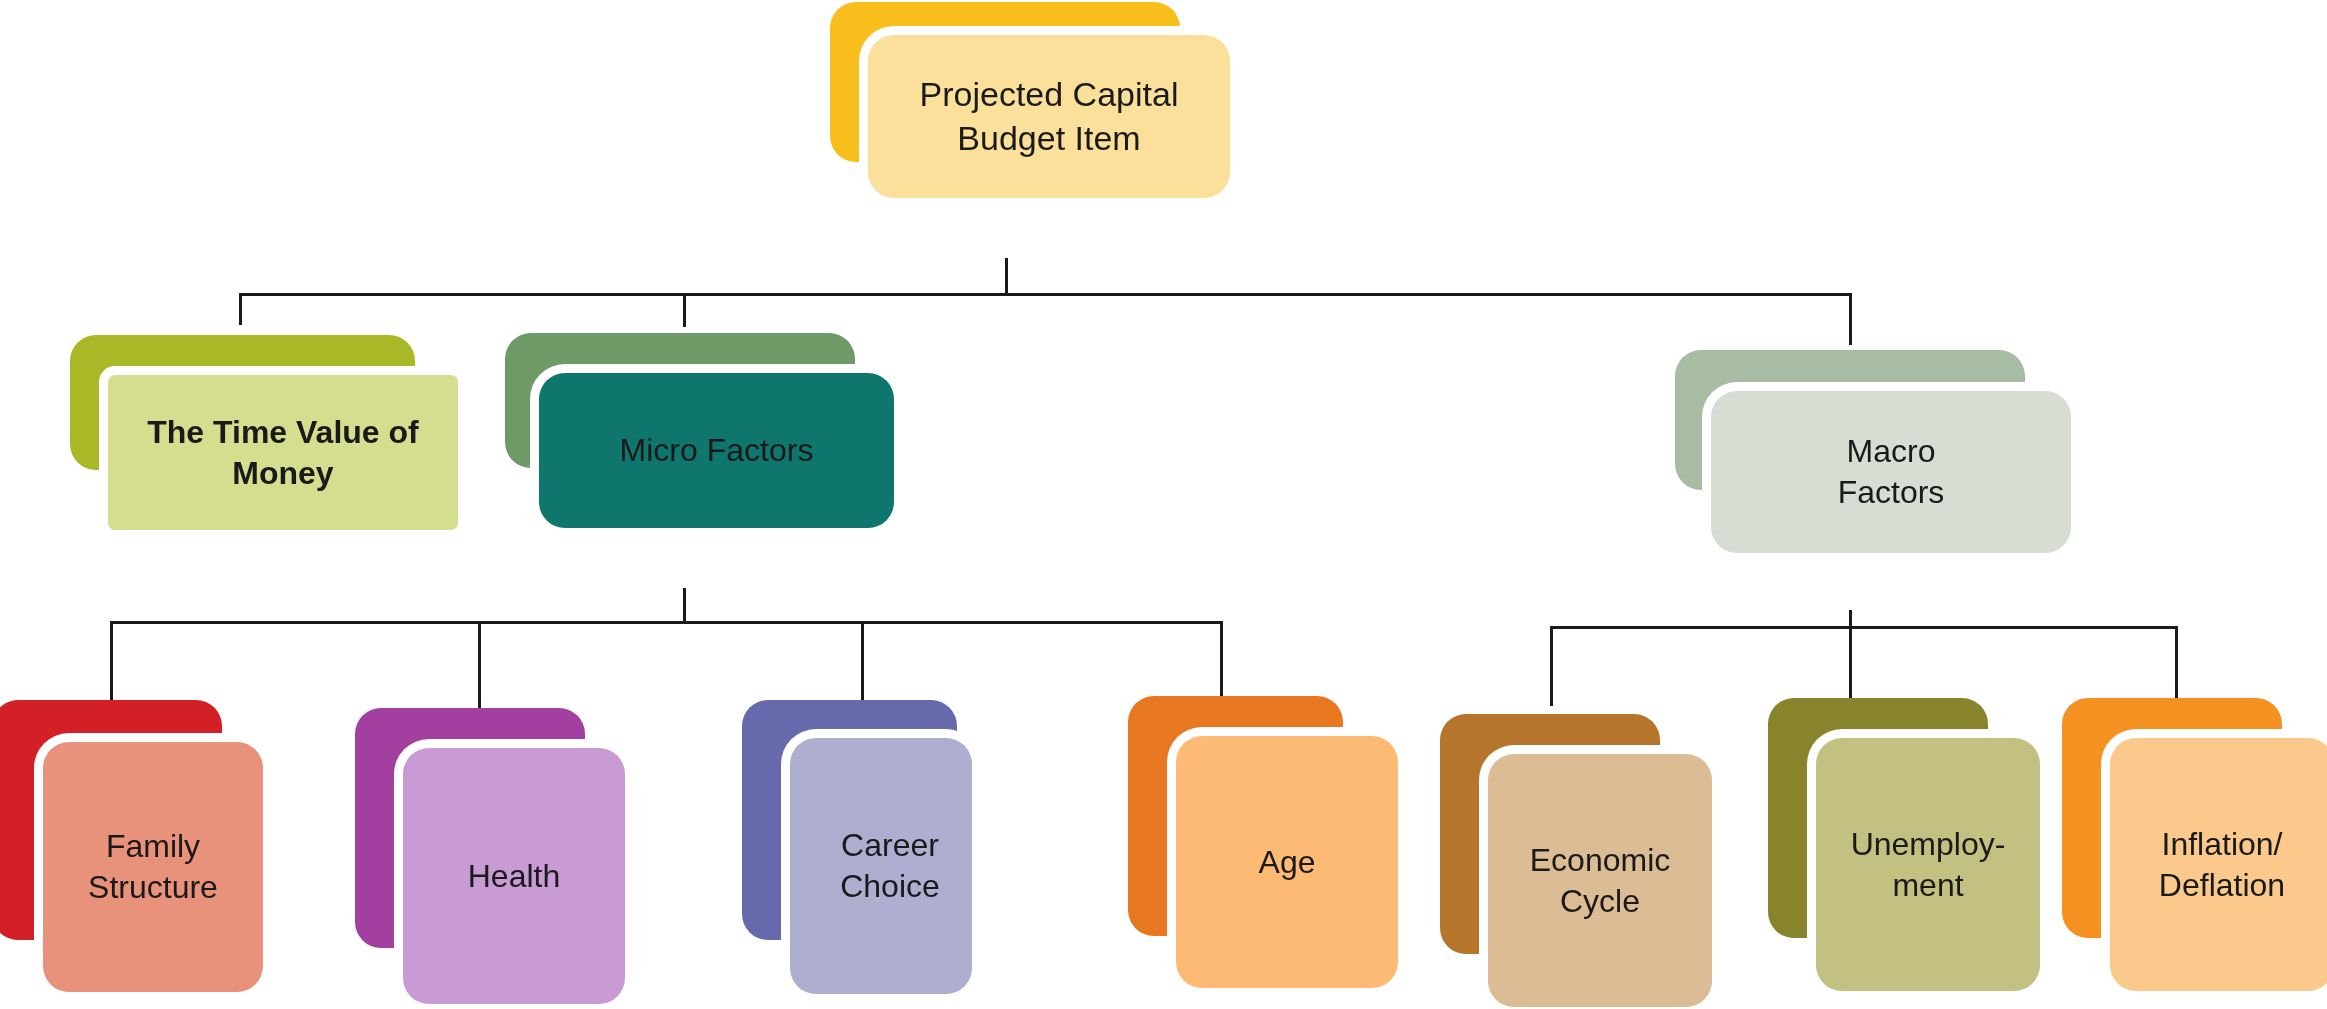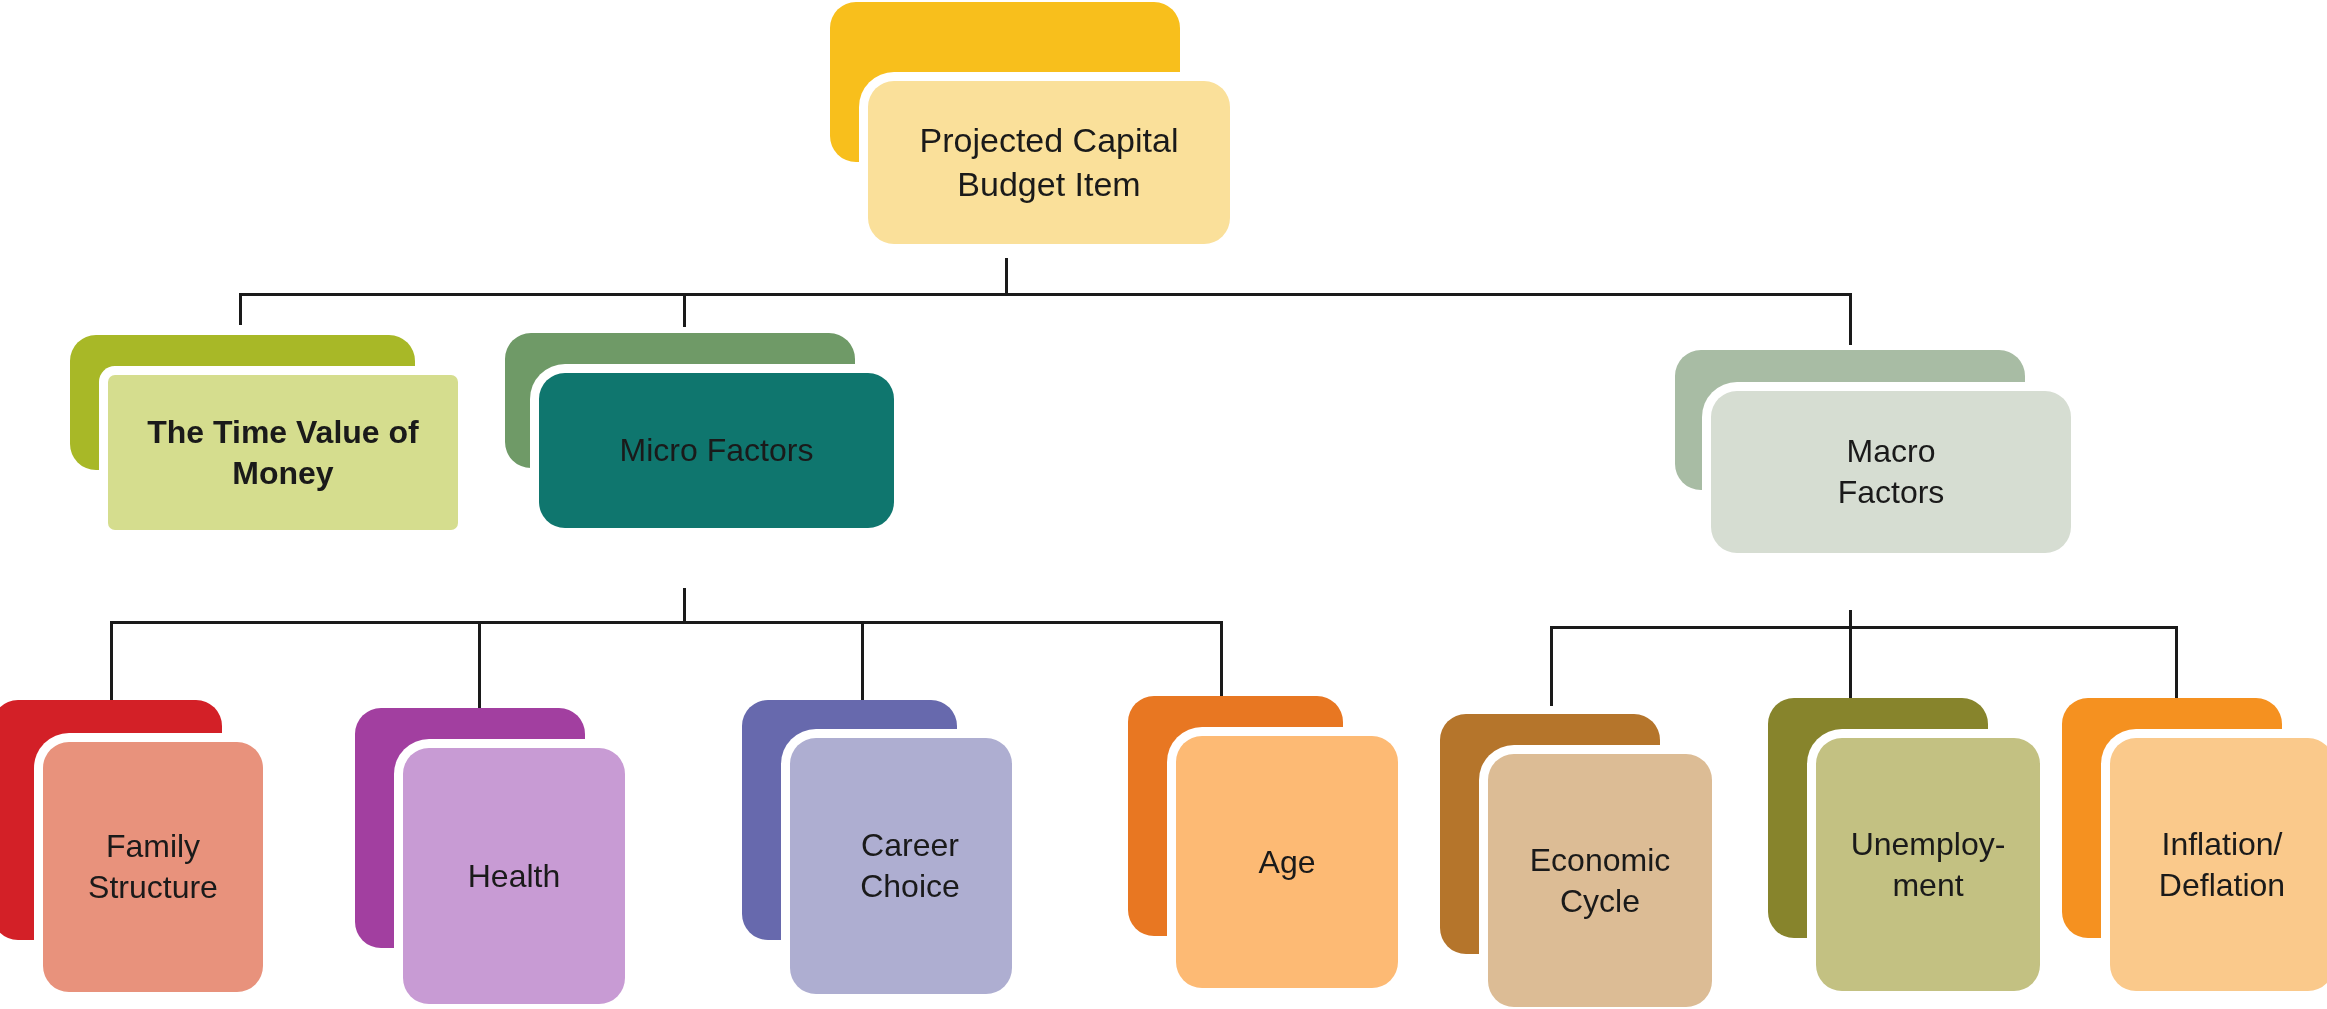--- a/index.html
+++ b/index.html
@@ -50,21 +50,21 @@
     line-height: 1.28;
     padding: 6px 14px;
     box-shadow: 0 0 0 9px #ffffff;
   }
   .node .front .label {
     white-space: pre-line;
     display: block;
   }
 
   
-  .row-root .front   { font-size: 34px; margin-top: 46px; }
+  .row-root .front   { font-size: 34px; }
   .row-mid .front    { font-size: 32px; }
   .row-leaf .front   { font-size: 32px; }
   .bold .front       { font-weight: bold; }
 </style>
 </head>
 <body>
 
 <div id="diagram">
 
   <div class="conn v" style="left:1005px; top:258px; height:38px;"></div>
@@ -133,21 +133,21 @@
 
   <div class="node row-leaf" style="left:355px; top:708px; width:230px; height:240px;">
     <div class="shadow" style="background:#a23fa0;"></div>
     <div class="front" style="background:#c89bd4; left:48px; top:40px; width:222px; height:256px;">
       <span class="label">Health</span>
     </div>
   </div>
 
   <div class="node row-leaf" style="left:742px; top:700px; width:215px; height:240px;">
     <div class="shadow" style="background:#6769ad;"></div>
-    <div class="front" style="background:#aeaed1; left:48px; top:38px; width:222px; height:256px;padding-left:32px;">
+    <div class="front" style="background:#aeaed1; left:48px; top:38px; width:182px; height:256px;padding-left:32px;">
       <span class="label">Career
 Choice</span>
     </div>
   </div>
 
   <div class="node row-leaf" style="left:1128px; top:696px; width:215px; height:240px;">
     <div class="shadow" style="background:#e87722;"></div>
     <div class="front" style="background:#fdba74; left:48px; top:40px; width:222px; height:252px;">
       <span class="label">Age</span>
     </div>

